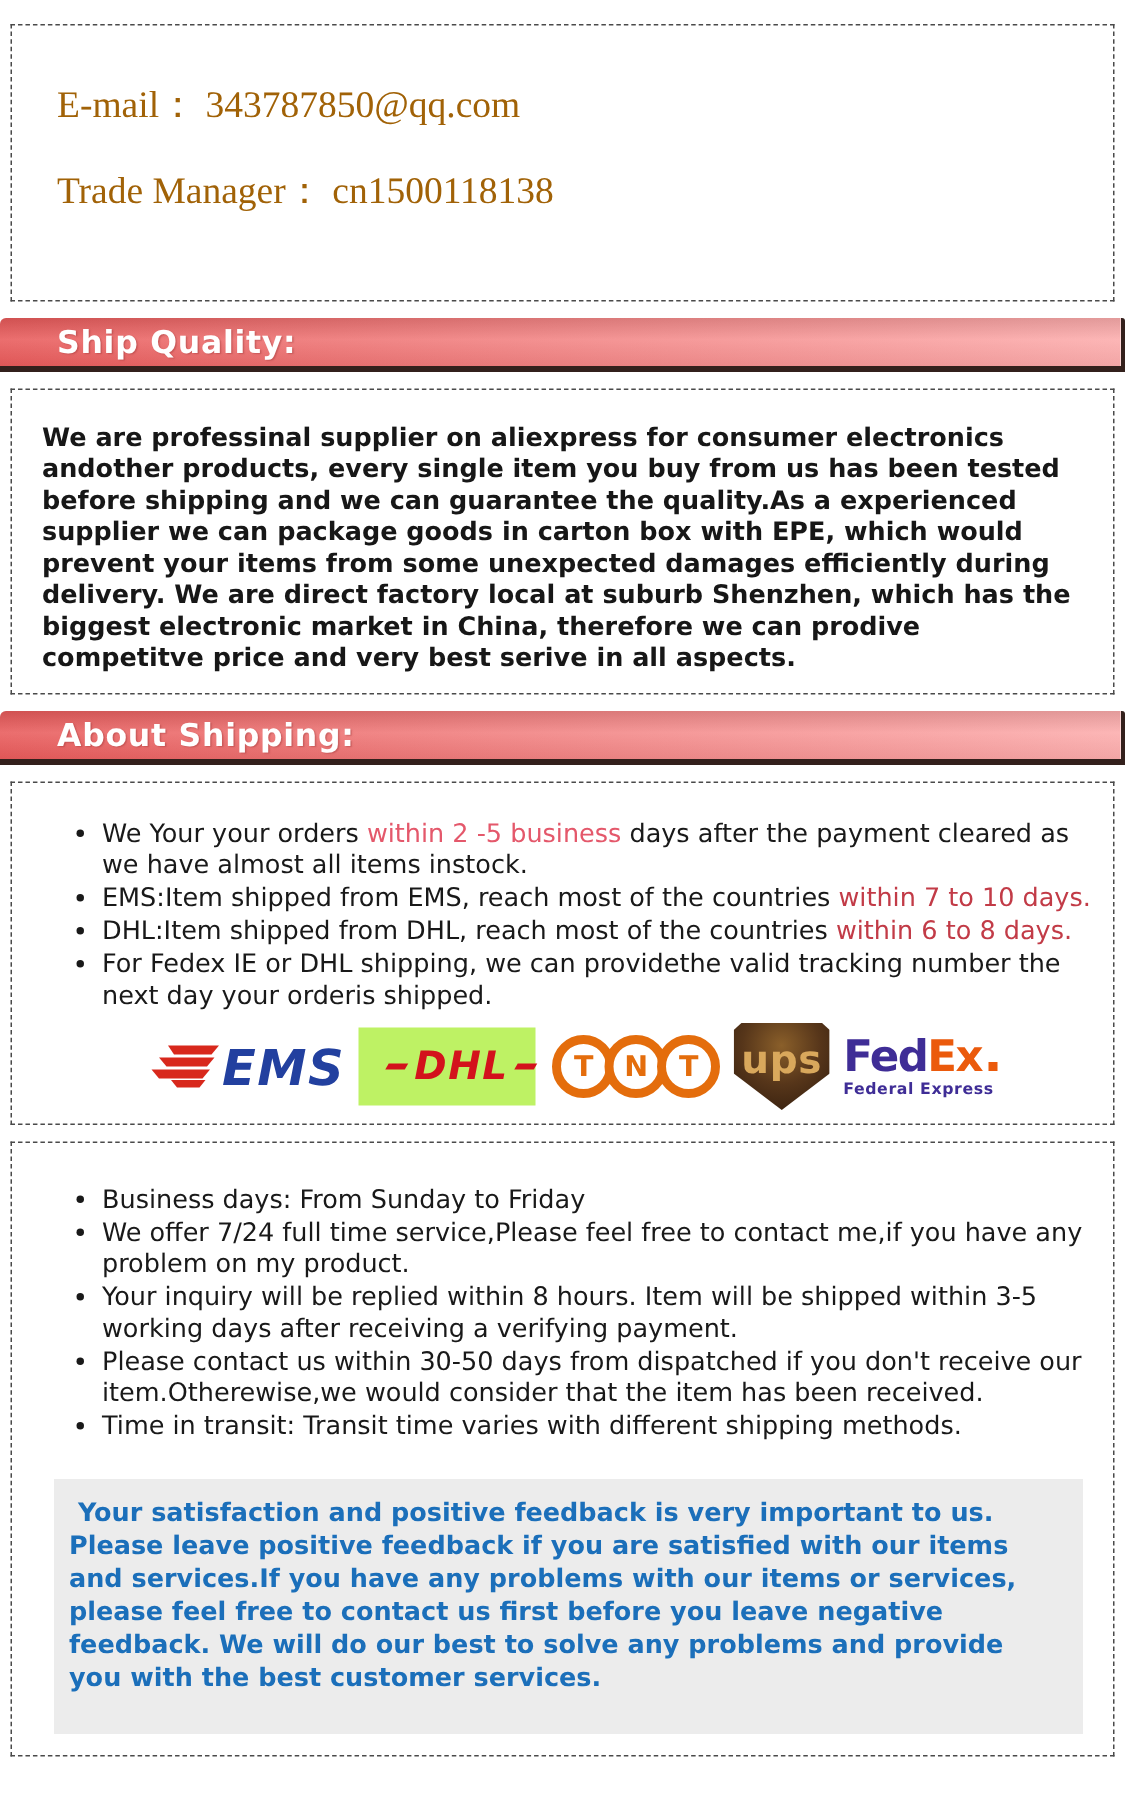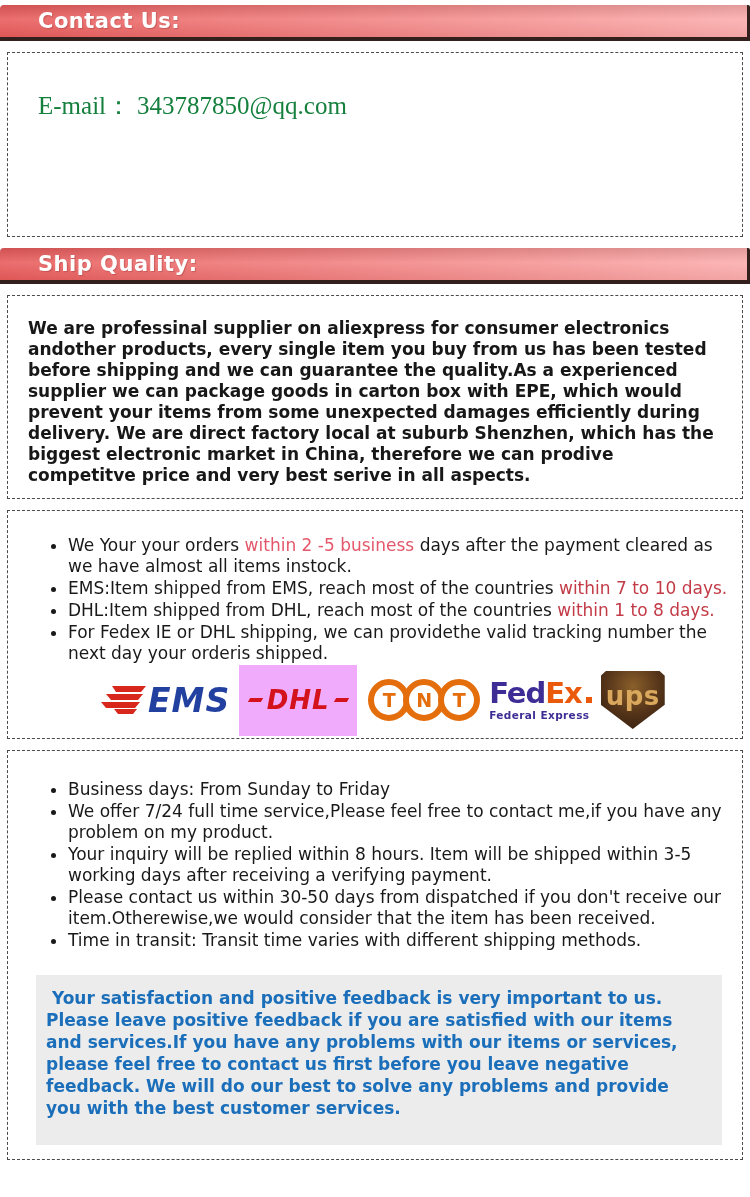--- a/index.html
+++ b/index.html
@@ -37,21 +37,21 @@
 
   
   .dashed-box{
     margin:11px 7px 0 7px;
     border:1px dashed #4a4a4a;
     background:#fff;
   }
 
   
   .contact-box{min-height:185px;padding:36px 20px 8px 30px;}
-  .contact-row{font-family:"Liberation Serif",serif;font-size:25px;color:#15803d;margin-bottom:24px;}
+  .contact-row{font-family:"Liberation Serif",serif;font-size:25px;color:#a16207;margin-bottom:24px;}
   .c-label{margin-right:6px;}
 
   
   .quality-box{min-height:190px;padding:22px 16px 12px 20px;}
   .quality-text{
     font-size:17px;font-weight:bold;color:#171717;
     line-height:21px;letter-spacing:0px;
   }
 
   
@@ -66,21 +66,21 @@
   .logos{display:flex;align-items:center;gap:9px;margin:6px 0 0 76px;height:60px;}
   .logo{display:flex;align-items:center;}
 
   .ems{gap:2px;}
   .ems-text{
     color:#22409f;font-weight:900;font-style:italic;
     font-size:33px;letter-spacing:1px;line-height:1;
     font-family:"DejaVu Sans",sans-serif;
   }
 
-  .dhl{background:#f0abfc;width:118px;height:71px;justify-content:center;gap:5px;}
+  .dhl{background:#bef264;width:118px;height:52px;justify-content:flex-end;gap:5px;}
   .dhl-text{color:#d3121c;font-weight:900;font-style:italic;font-size:26px;letter-spacing:1px;line-height:1;}
   .dhl-dash{width:13px;height:4px;background:#d3121c;transform:skewX(-30deg);}
 
   .tnt{padding-left:2px;}
   .tnt-ring{
     width:42px;height:42px;border:6px solid #e46d0c;border-radius:50%;
     background:#fff;display:flex;align-items:center;justify-content:center;
     margin-left:-7px;
   }
   .tnt-ring:first-child{margin-left:0;}
@@ -114,45 +114,48 @@
     font-size:17px;font-weight:bold;line-height:22px;
     white-space:pre-wrap;
   }
 </style>
 </head>
 <body>
 
 <div class="page">
 
   <section class="sec">
-    <header class="banner">
-      <h2 class="banner-title">Contact Us:</h2>
-    </header>
     <div class="dashed-box contact-box">
       <div class="contact-row">
         <span class="c-label">E-mail：</span><span class="c-value">343787850@qq.com</span>
+      </div>
+      <div class="contact-row">
+        <span class="c-label">Trade Manager：</span><span class="c-value">cn1500118138</span>
       </div>
     </div>
   </section>
 
   <section class="sec">
     <header class="banner">
       <h2 class="banner-title">Ship Quality:</h2>
     </header>
     <div class="dashed-box quality-box">
       <p class="quality-text">We are professinal supplier on aliexpress for consumer electronics andother products, every single item you buy from us has been tested before shipping and we can guarantee the quality.As a experienced supplier we can package goods in carton box with EPE, which would prevent your items from some unexpected damages efficiently during delivery. We are direct factory local at suburb Shenzhen, which has the biggest electronic market in China, therefore we can prodive competitve price and very best serive in all aspects.</p>
     </div>
   </section>
 
   <section class="sec">
+    <header class="banner">
+      <h2 class="banner-title">About Shipping:</h2>
+    </header>
     <div class="dashed-box shipping-box">
       <ul class="bullets">
         <li><span>We Your your orders </span><span class="hl-light">within 2 -5 business</span><span> days after the payment cleared as we have almost all items instock.</span></li>
         <li><span>EMS:Item shipped from EMS, reach most of the countries </span><span class="hl-dark">within 7 to 10 days.</span></li>
-        <li><span>DHL:Item shipped from DHL, reach most of the countries </span><span class="hl-dark">within 1 to 8 days.</span></li>
+        <li><span>DHL:Item shipped from DHL, reach most of the countries </span><span class="hl-dark">within 6 to 8 days.</span></li>
         <li><span>For Fedex IE or DHL shipping, we can providethe valid tracking number the next day your orderis shipped.</span></li>
       </ul>
 
       <div class="logos">
         <div class="logo ems">
           <svg width="46" height="30" viewBox="0 0 46 30" aria-hidden="true">
             <g fill="#d8281c">
               <polygon points="12,1 46,1 41,7 16,7"></polygon>
               <polygon points="6,9 43,9 38,15 11,15"></polygon>
               <polygon points="1,17 40,17 35,23 6,23"></polygon>
@@ -173,31 +176,31 @@
               <i class="tnt-letter">T</i>
             </span>
           <span class="tnt-ring">
               <i class="tnt-letter">N</i>
             </span>
           <span class="tnt-ring">
               <i class="tnt-letter">T</i>
             </span>
         </div>
 
+        <div class="logo ups-shield">
+          <span class="ups-text">ups</span>
+        </div>
+
         <div class="logo fedex">
           <div class="fedex-word">
             <span class="fed">Fed</span>
               <span class="ex">Ex</span>
               <span class="fedex-dot"></span>
           </div>
           <div class="fedex-sub">Federal Express</div>
-        </div>
-
-        <div class="logo ups-shield">
-          <span class="ups-text">ups</span>
         </div>
       </div>
     </div>
   </section>
 
   <section class="sec">
     <div class="dashed-box service-box">
       <ul class="bullets">
         <li><span>Business days: From Sunday to Friday</span></li>
         <li><span>We offer 7/24 full time service,Please feel free to contact me,if you have any problem on my product.</span></li>

